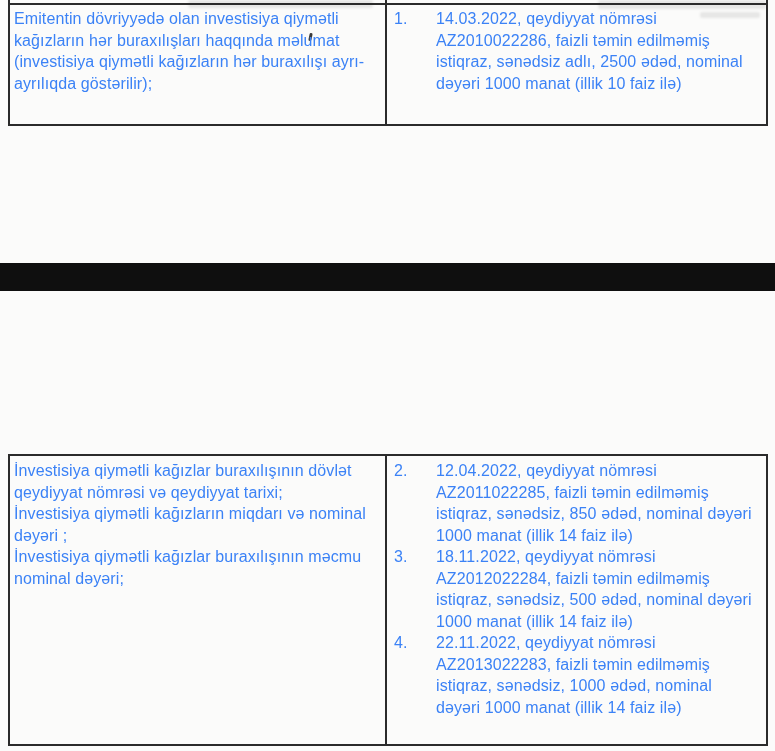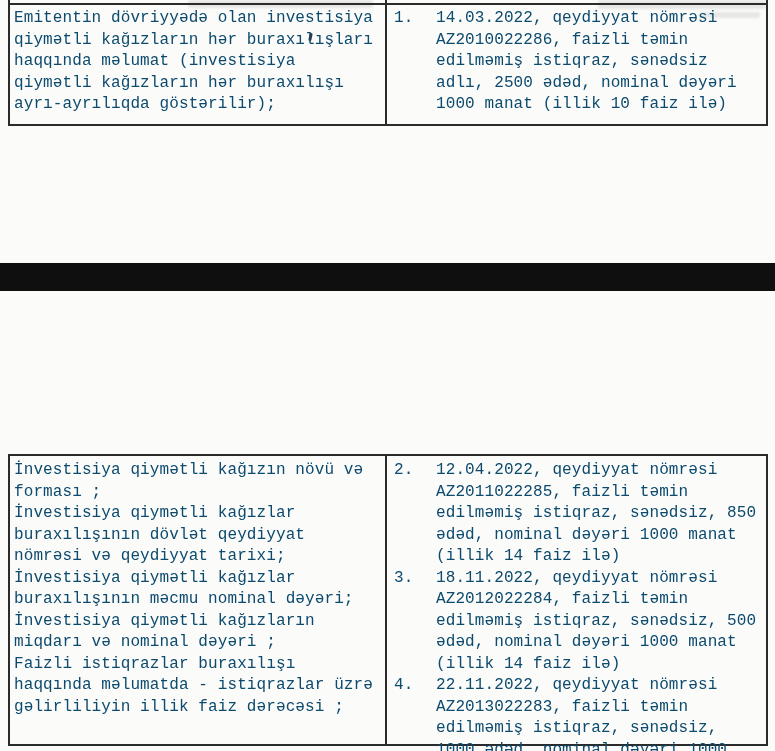--- a/index.html
+++ b/index.html
@@ -1,22 +1,22 @@
 <!DOCTYPE html>
 <html><head>
 <meta charset="utf-8">
 <style>
   html,body { margin:0; padding:0; background:#ffffff; }
   .screen {
     position:relative;
     width:775px; height:751px;
     background:#fbfbfa;
     overflow:hidden;
-    font-family:Liberation Mono, monospace;
-    color:#0c4a6e;
+    font-family:Liberation Sans, sans-serif;
+    color:#3b82f6;
   }
   .hline { position:absolute; height:1.5px; background:#2b2b2b; }
   .vline { position:absolute; width:1.5px; background:#2b2b2b; }
   .cell  { position:absolute; font-size:16px; line-height:21.5px; letter-spacing:0.1px; }
   .para  { margin:0; }
   .li    { display:flex; align-items:flex-start; }
   .li .num { flex:0 0 26px; }
   .li .txt { flex:1 1 auto;margin-left:16px; }
   .separator {
     position:absolute; left:0; top:263px; width:775px; height:28px;
@@ -63,25 +63,23 @@
 
   <div class="separator"></div>
 
   <div class="hline" style="left:8px;top:454px;width:760px"></div>
   <div class="hline" style="left:8px;top:744px;width:760px"></div>
   <div class="vline" style="left:8px;top:454px;height:291px"></div>
   <div class="vline" style="left:385px;top:454px;height:291px"></div>
   <div class="vline" style="left:766px;top:454px;height:291px"></div>
 
   <div class="cell" style="left:14px;top:460px;width:365px">
-    <div class="para">İnvestisiya qiymətli kağızın növü və forması ;</div>
     <div class="para">İnvestisiya qiymətli kağızlar buraxılışının dövlət qeydiyyat nömrəsi və qeydiyyat tarixi;</div>
+    <div class="para">İnvestisiya qiymətli kağızların miqdarı və nominal dəyəri ;</div>
     <div class="para">İnvestisiya qiymətli kağızlar buraxılışının məcmu nominal dəyəri;</div>
-    <div class="para">İnvestisiya qiymətli kağızların miqdarı və nominal dəyəri ;</div>
-    <div class="para">Faizli istiqrazlar buraxılışı haqqında məlumatda - istiqrazlar üzrə gəlirliliyin illik faiz dərəcəsi ;</div>
   </div>
 
   <div class="cell" style="left:394px;top:460px;width:366px">
     <div class="li">
       <span class="num">2.</span>
       <span class="txt">12.04.2022, qeydiyyat nömrəsi AZ2011022285, faizli təmin edilməmiş istiqraz, sənədsiz, 850 ədəd, nominal dəyəri 1000 manat (illik 14 faiz ilə)</span>
     </div>
     <div class="li">
       <span class="num">3.</span>
       <span class="txt">18.11.2022, qeydiyyat nömrəsi AZ2012022284, faizli təmin edilməmiş istiqraz, sənədsiz, 500 ədəd, nominal dəyəri 1000 manat (illik 14 faiz ilə)</span>

